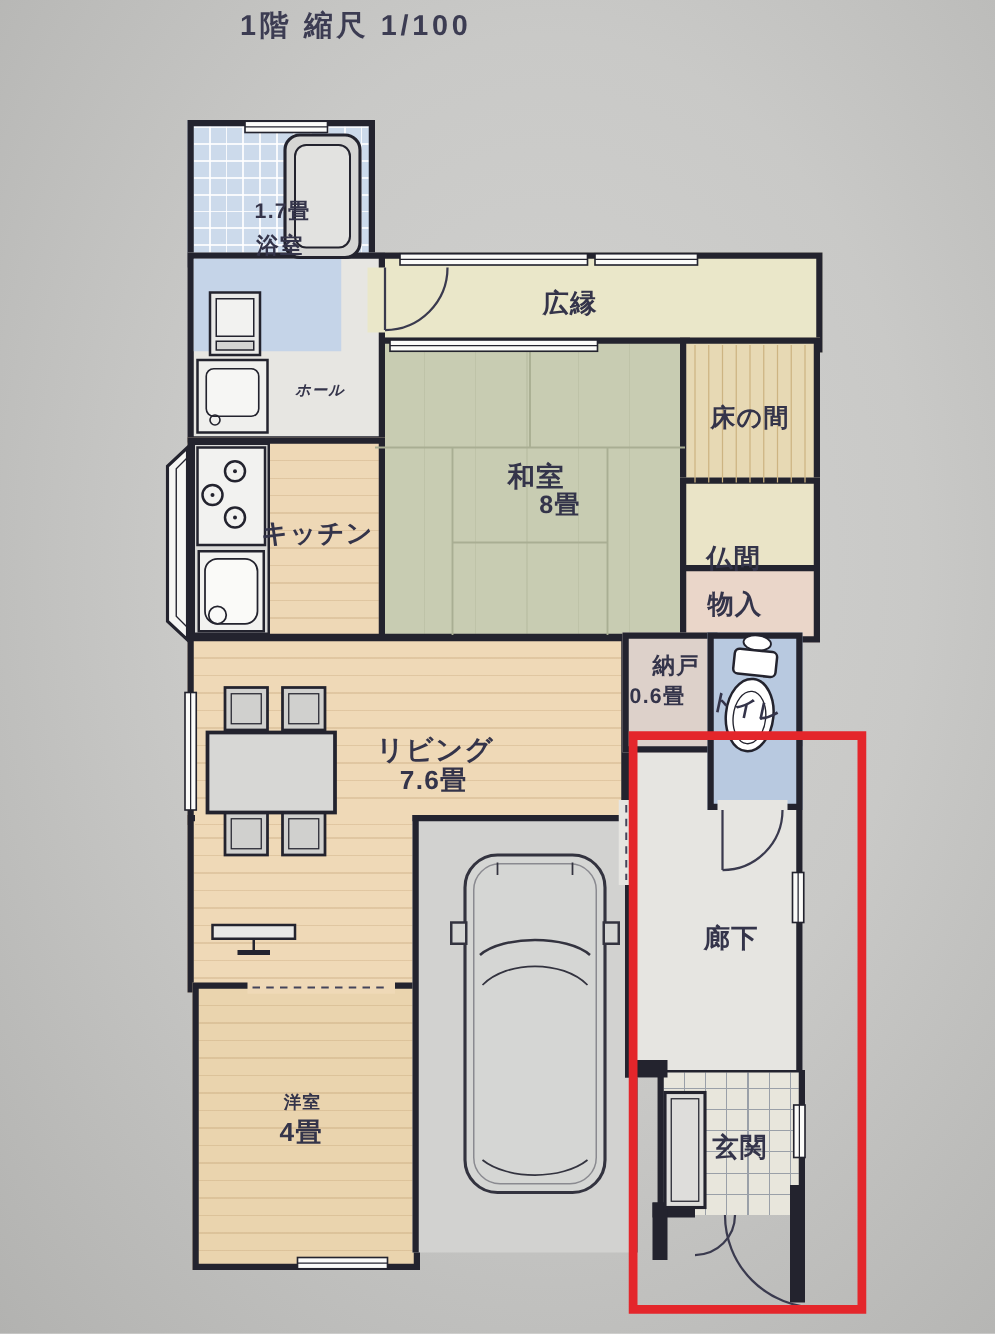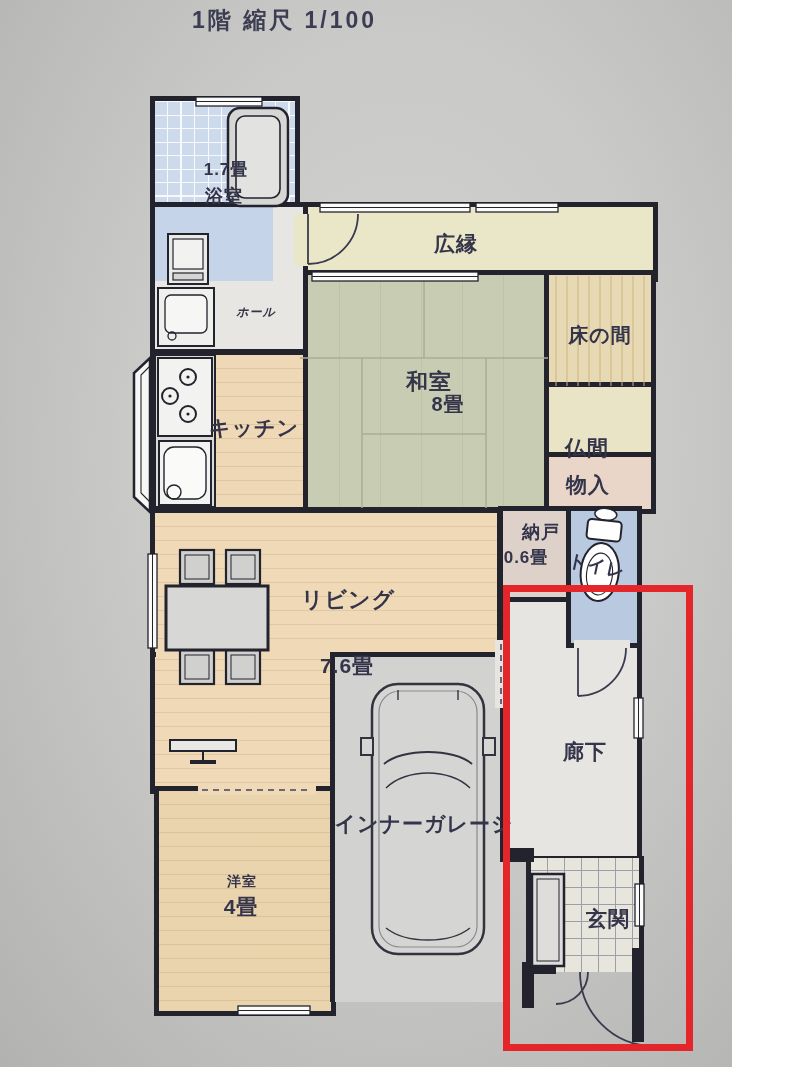--- a/index.html
+++ b/index.html
@@ -1,17 +1,17 @@
 <!DOCTYPE html>
 <html><head>
 <meta charset="utf-8">
 <style>
   html,body{margin:0;padding:0;}
   #page{
-    position:relative; width:732px; height:1067px; overflow:hidden;
+    position:relative; width:796px; height:1067px; overflow:hidden;
     background:radial-gradient(ellipse at 55% 42%, #d2d2d0 0%, #c9c9c7 48%, #b2b2b0 100%);
     font-family:"Liberation Sans","DejaVu Sans",sans-serif;
   }
   .room{position:absolute; border:5px solid #23232e; box-sizing:border-box;}
   .subfloor{position:absolute;}
   .wall{position:absolute; background:#23232e;}
   .lbl{
     position:absolute; transform:translate(-50%,-50%);
     color:#34344a; font-weight:600; white-space:nowrap; letter-spacing:1px; line-height:1;
   }
@@ -229,21 +229,20 @@
   <span class="lbl" style="left:456px;top:243px;font-size:21px;">広縁</span>
   <span class="lbl" style="left:429px;top:382px;font-size:22px;">和室</span>
   <span class="lbl" style="left:448px;top:404px;font-size:20px;">8畳</span>
   <span class="lbl" style="left:600px;top:335px;font-size:20px;">床の間</span>
   <span class="lbl" style="left:587px;top:423px;font-size:21px;margin-top:24px;">仏間</span>
   <span class="lbl" style="left:588px;top:484px;font-size:21px;">物入</span>
   <span class="lbl" style="left:541px;top:532px;font-size:18px;">納戸</span>
   <span class="lbl" style="left:526px;top:557px;font-size:17px;">0.6畳</span>
   <span class="lbl" style="left:597px;top:566px;font-size:18px;transform:translate(-50%,-50%) rotate(12deg);">トイレ</span>
   <span class="lbl" style="left:348px;top:600px;font-size:22px;">リビング</span>
-  <span class="lbl" style="left:347px;top:625px;font-size:21px;margin-top:40px;">7.6畳</span>
+  <span class="lbl" style="left:347px;top:625px;font-size:21px;">7.6畳</span>
   <span class="lbl" style="left:585px;top:751px;font-size:21px;">廊下</span>
-  <span class="lbl" style="left:424px;top:823px;font-size:21px;">インナーガレージ</span>
   <span class="lbl" style="left:242px;top:881px;font-size:14px;">洋室</span>
   <span class="lbl" style="left:241px;top:906px;font-size:21px;">4畳</span>
-  <span class="lbl" style="left:592px;top:918px;font-size:21px;margin-left:16px;">玄関</span>
+  <span class="lbl" style="left:592px;top:918px;font-size:21px;">玄関</span>
 
   <div id="highlight-box" style="border-color: rgb(228, 38, 43);"></div>
 </div>
 
 </body></html>

